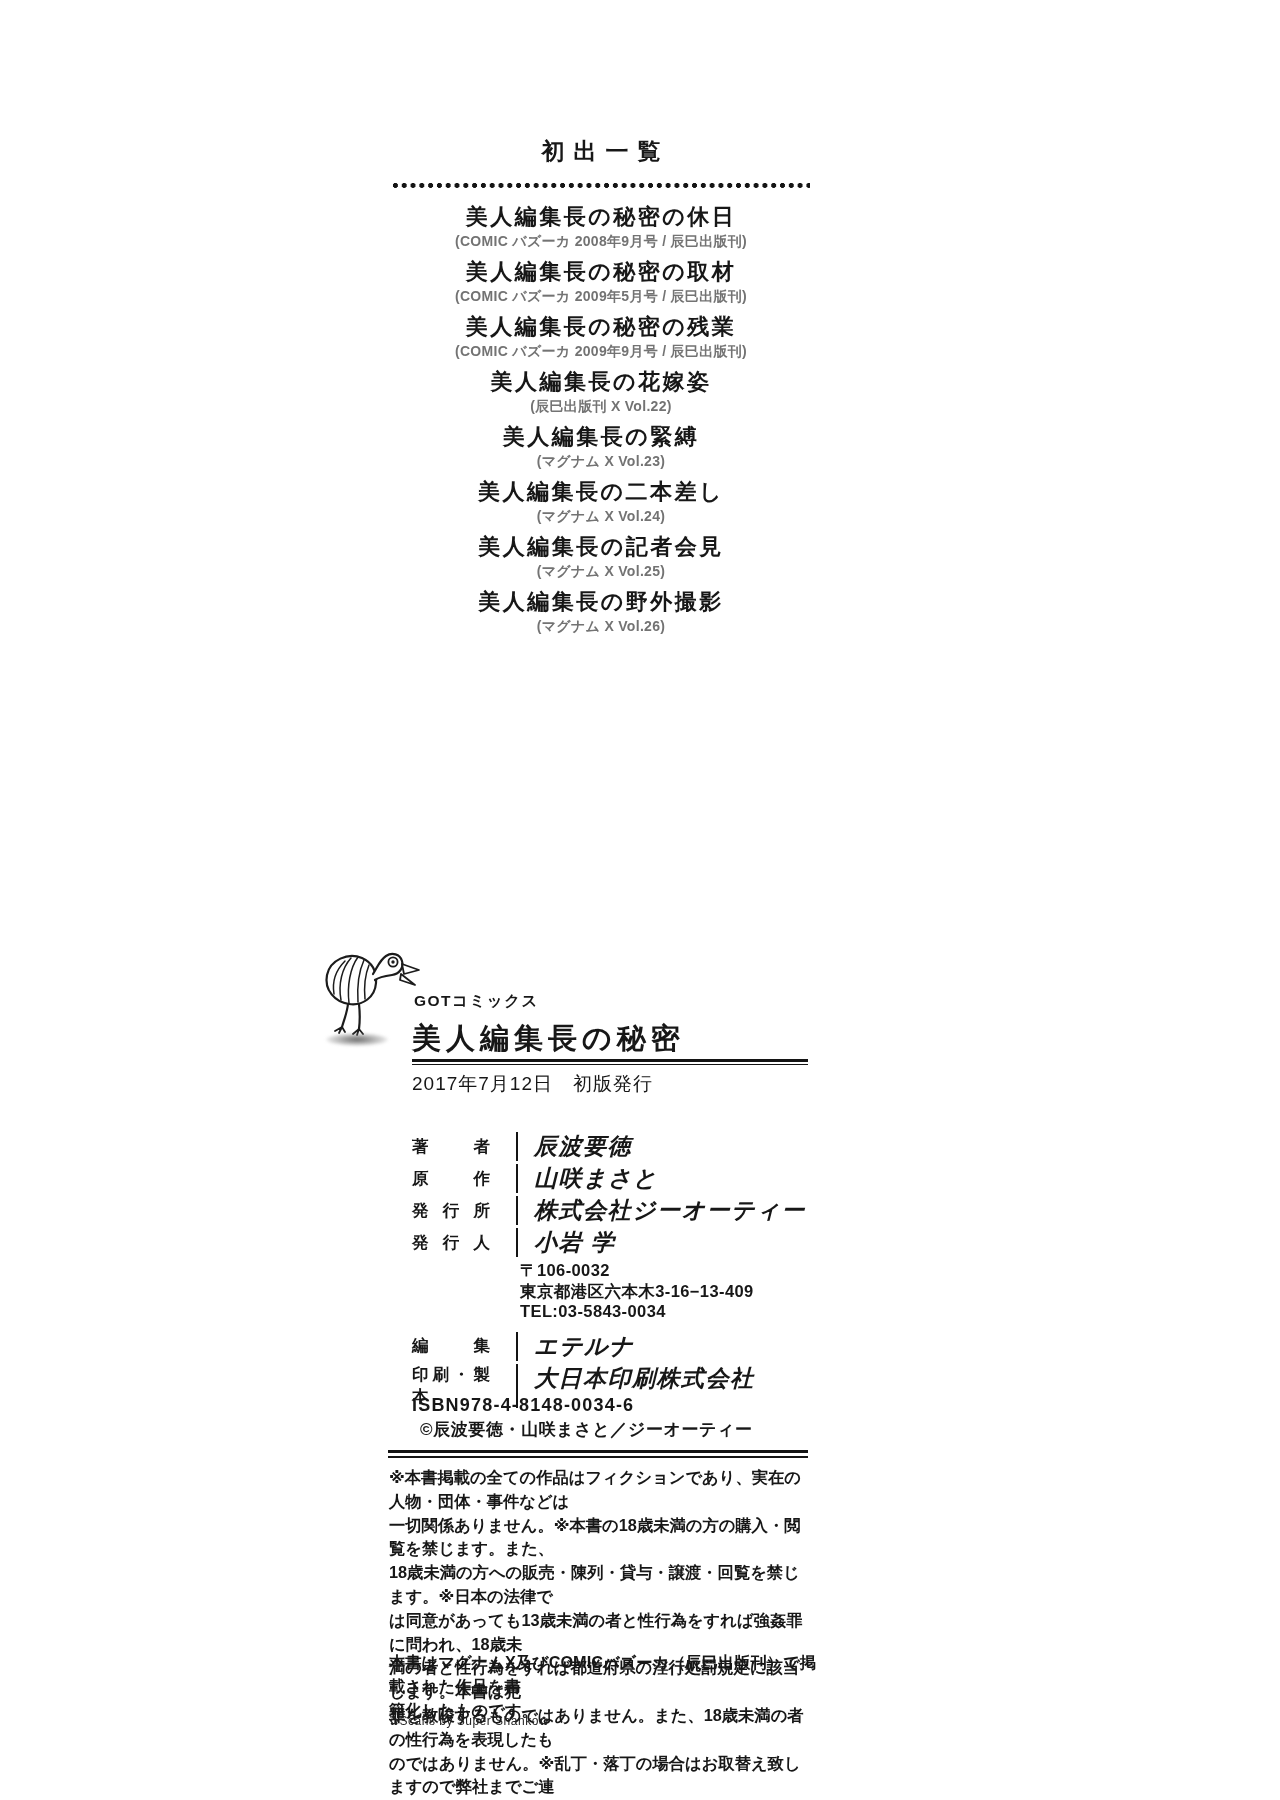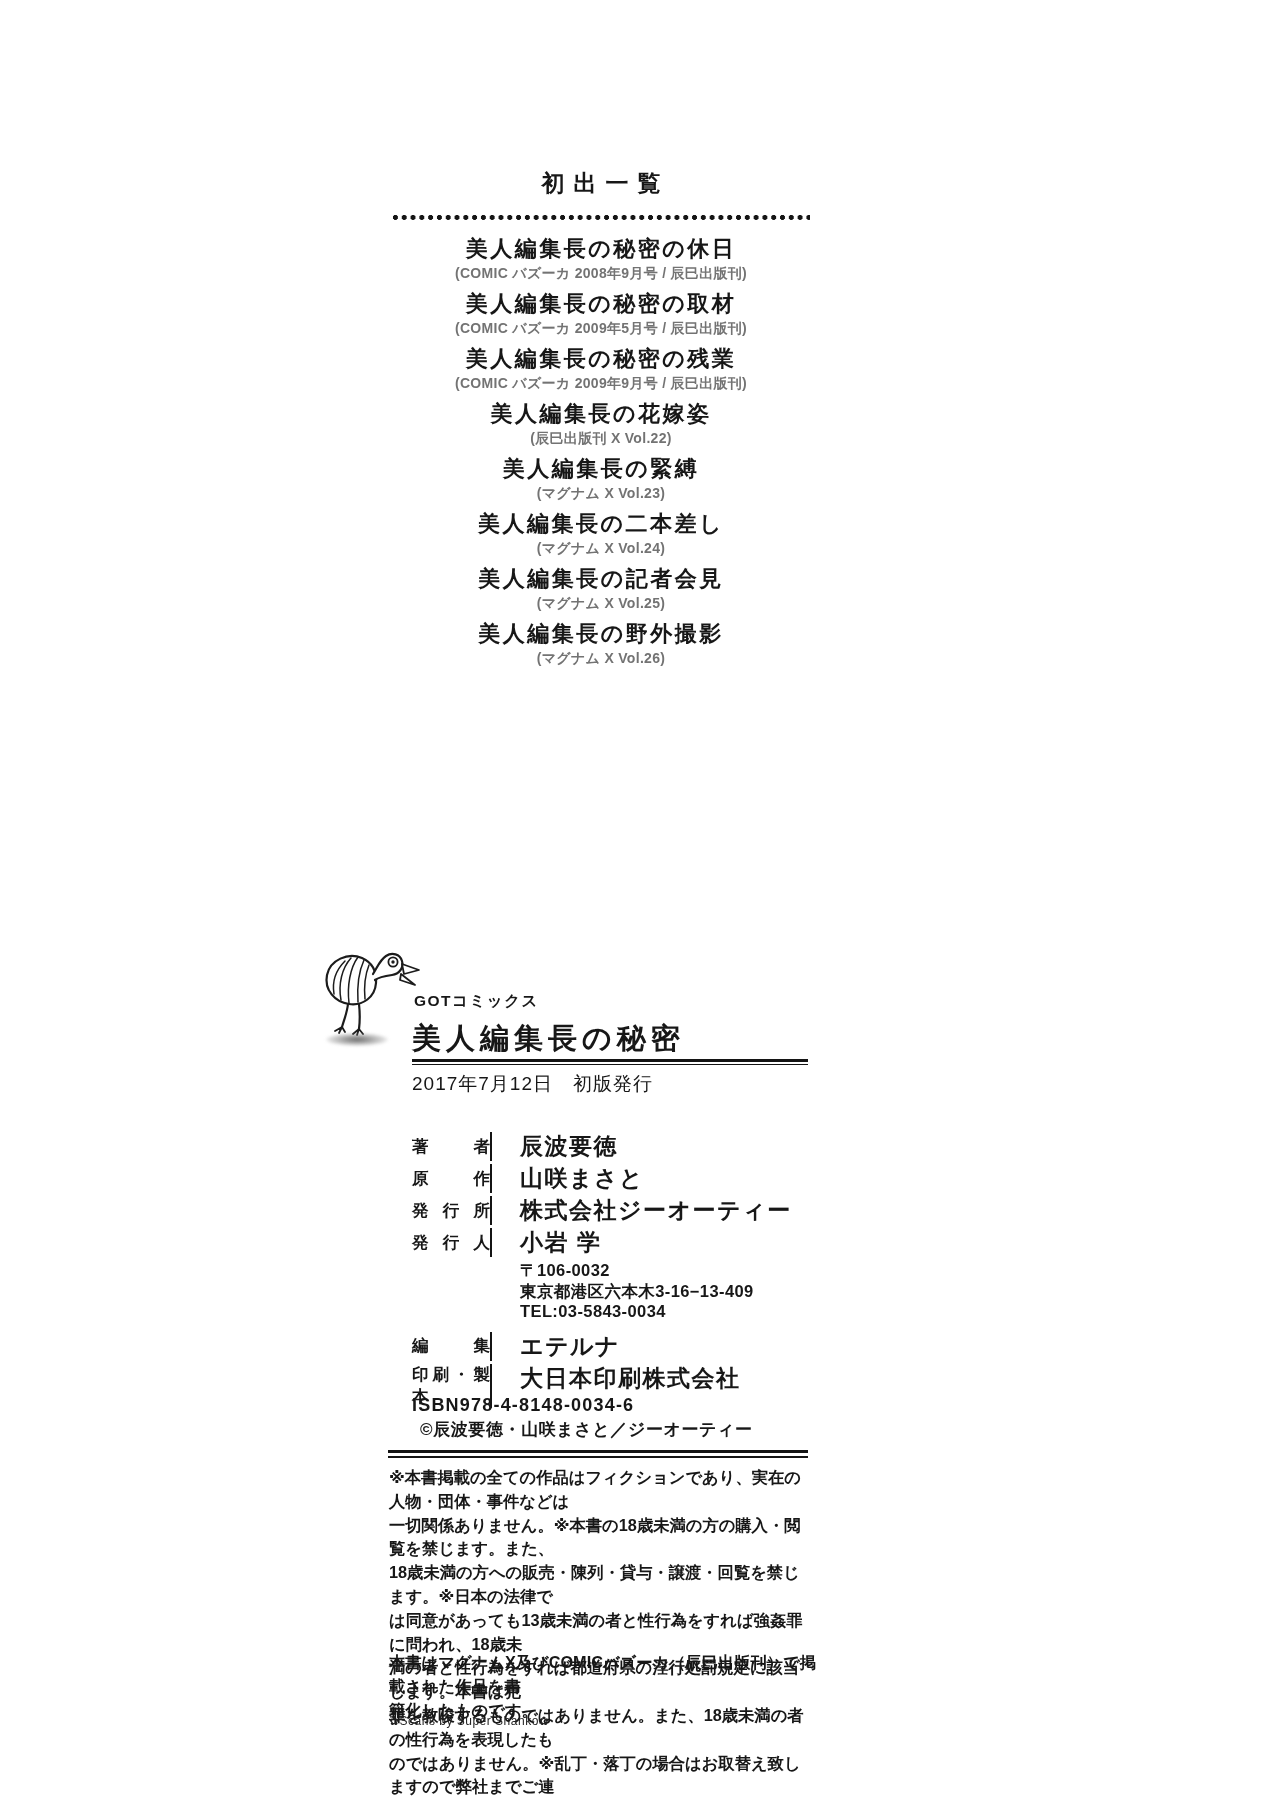--- a/index.html
+++ b/index.html
@@ -4,21 +4,21 @@
 <style>
   html,body{margin:0;padding:0;background:#ffffff;}
   body{
     width:1280px;height:1800px;position:relative;overflow:hidden;
     font-family:"Liberation Sans","DejaVu Sans",sans-serif;
     color:#171717;
   }
   .abs{position:absolute;}
 
   
-  .pub-list{left:387px;top:136px;width:428px;text-align:center;margin-top:32px;}
+  .pub-list{left:387px;top:136px;width:428px;text-align:center;}
   .pub-title{
     font-size:23px;font-weight:bold;letter-spacing:9px;
     margin:0;padding-left:9px; 
   }
   .dotted-divider{
     margin:15px auto 0 auto;width:418px;height:7px;
     background-image:radial-gradient(circle at 3.4px 3.4px,#151515 2.25px,transparent 2.8px);
     background-size:8.8px 7px;background-repeat:repeat-x;
   }
   .entries{margin-top:15px;}
@@ -39,22 +39,22 @@
     border-top:3.5px solid #141414;border-bottom:1.5px solid #141414;}
   .edition{left:412px;top:1071px;font-size:19px;font-weight:normal;letter-spacing:1px;}
 
   .credits{left:412px;top:1132px;width:400px;}
   .credit-row{display:flex;align-items:stretch;margin-bottom:3px;}
   .credit-label{
     width:78px;flex:0 0 78px;font-size:16.5px;font-weight:bold;
     text-align:justify;text-align-last:justify;align-self:center;letter-spacing:0;
   }
   .credit-value{
-    border-left:2.5px solid #141414;padding-left:28px;margin-left:0;
-    font-size:23px;font-weight:bold;letter-spacing:1.5px;line-height:29px;
+    border-left:2.5px solid #141414;padding-left:16px;margin-left:26px;
+    font-size:23px;font-weight:bold;letter-spacing:1.5px;line-height:29px;font-style:italic;
   }
   .pub-address{margin:3px 0 10px 108px;font-size:16.5px;font-weight:bold;line-height:20.5px;letter-spacing:.4px;}
   .isbn-block{left:412px;top:1395px;}
   .isbn-line{font-size:18px;font-weight:bold;letter-spacing:1.2px;line-height:21px;}
   .copyright-line{font-size:17px;font-weight:bold;letter-spacing:.6px;line-height:21px;margin-top:3px;margin-left:8px;}
 
   .pre-disclaimer-rule{left:388px;top:1450px;width:420px;height:3px;
     border-top:3.5px solid #141414;border-bottom:2px solid #141414;}
   .disclaimer{
     left:389px;top:1466px;width:424px;margin:0;

